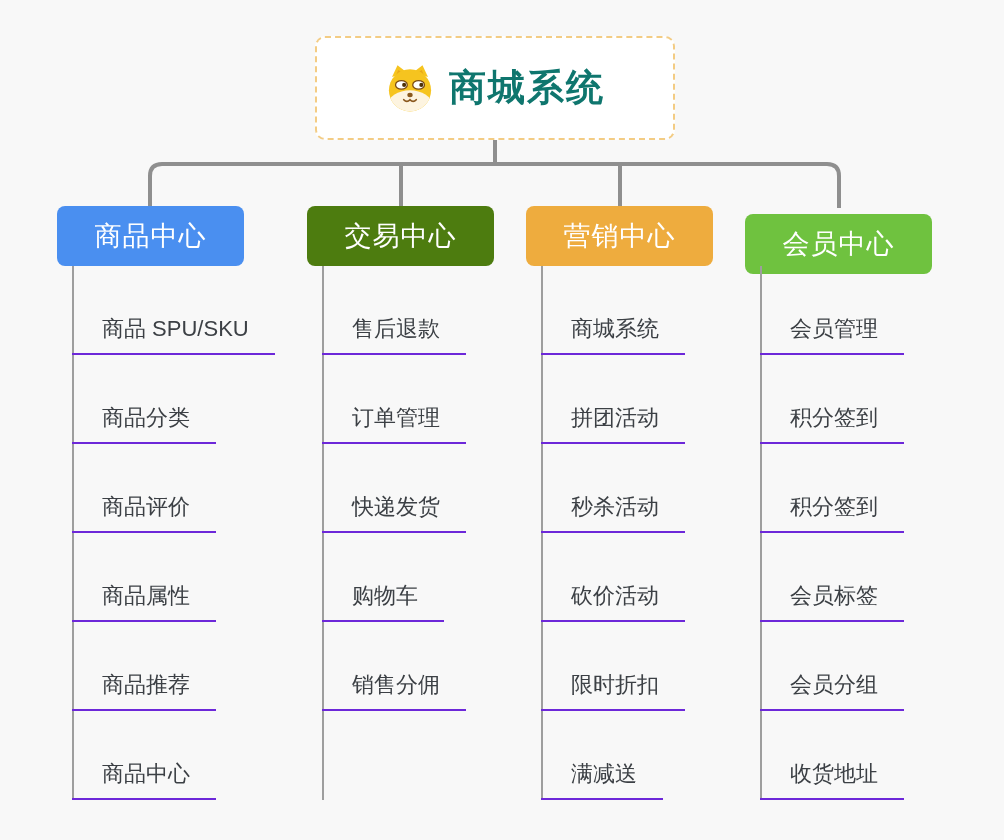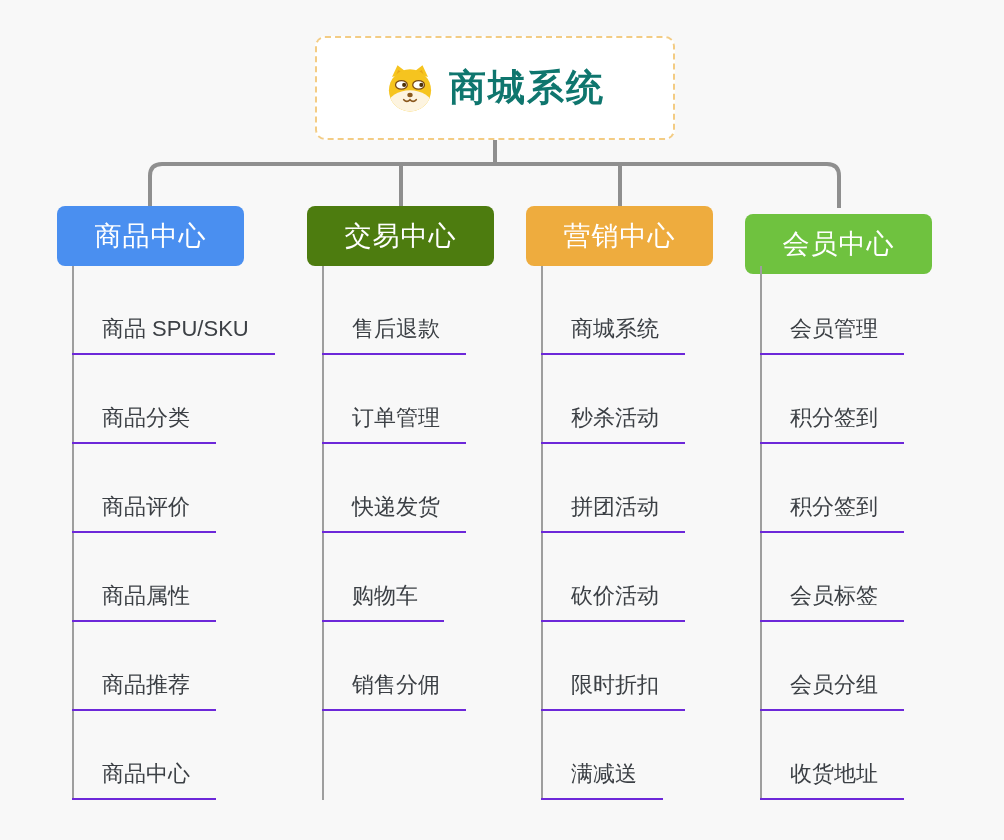--- a/index.html
+++ b/index.html
@@ -131,24 +131,24 @@
   </div>
 
   <div class="branch" style="left: 526px;">
     <div class="branch-node" style="background: rgb(238, 172, 62);">营销中心</div>
     <div class="vline" style="background: rgb(158, 158, 158);"></div>
     <div class="rows">
           <div class="row">
             <span class="leaf">商城系统</span>
           </div>
           <div class="row">
-            <span class="leaf">秒杀活动</span>
+            <span class="leaf">拼团活动</span>
           </div>
           <div class="row">
-            <span class="leaf">拼团活动</span>
+            <span class="leaf">秒杀活动</span>
           </div>
           <div class="row">
             <span class="leaf">砍价活动</span>
           </div>
           <div class="row">
             <span class="leaf">限时折扣</span>
           </div>
           <div class="row">
             <span class="leaf">满减送</span>
           </div>

